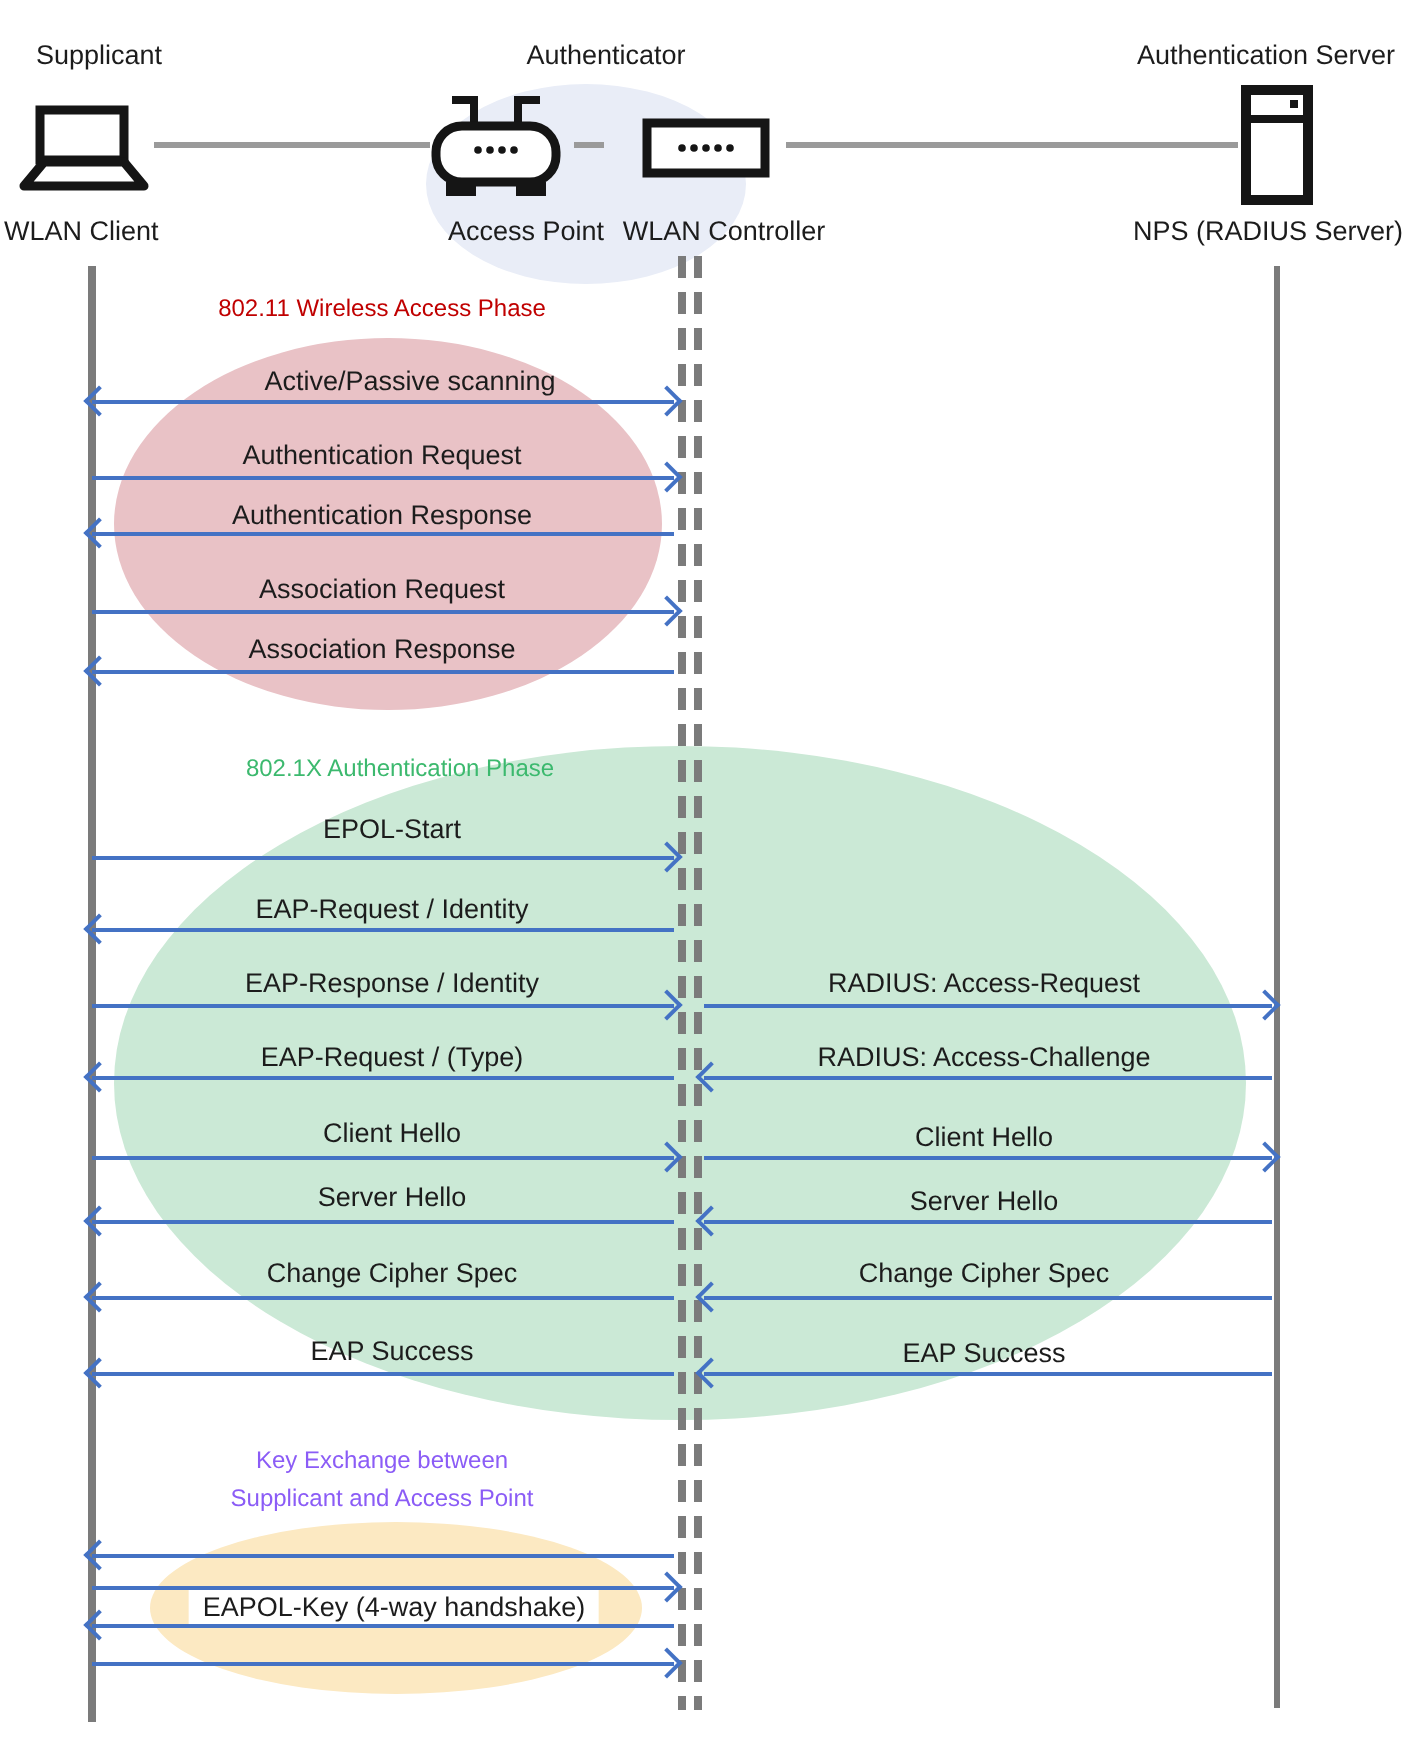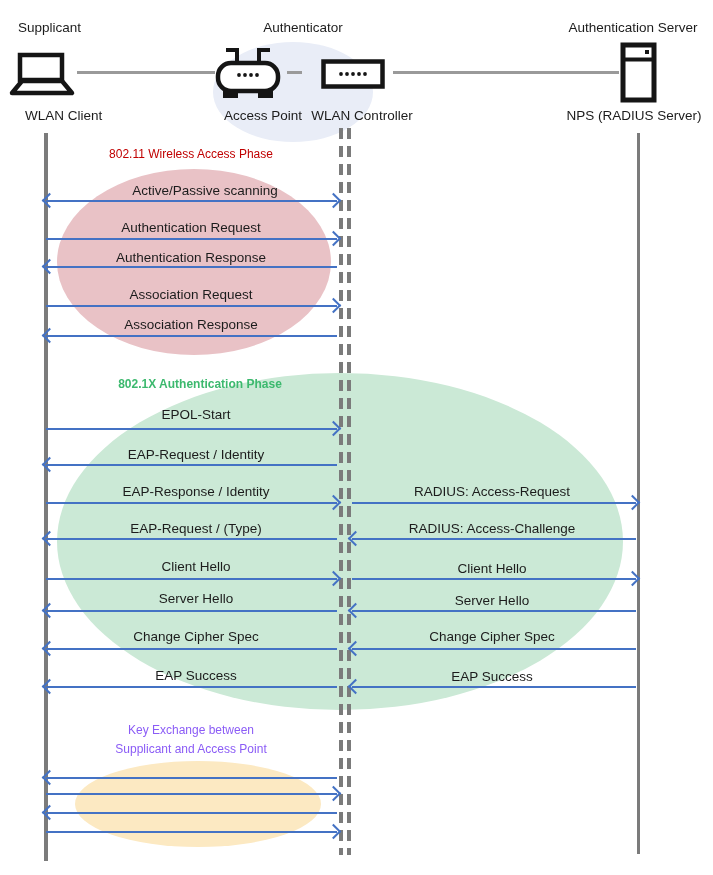--- a/index.html
+++ b/index.html
@@ -68,21 +68,21 @@
     <circle cx="38" cy="15" r="1.9" fill="#151515"></circle>
     <circle cx="44" cy="15" r="1.9" fill="#151515"></circle>
   </svg>
 
   <svg class="icon" style="left:620px; top:42px;" width="38" height="62" viewBox="0 0 38 62">
     <rect x="3" y="3" width="31" height="55" fill="#ffffff" stroke="#151515" stroke-width="5"></rect>
     <line x1="3" y1="17.5" x2="34" y2="17.5" stroke="#151515" stroke-width="4"></line>
     <rect x="25" y="8" width="4" height="4" fill="#151515"></rect>
   </svg>
 
-  <div class="lbl" style="left:25px; top:108px;">WLAN Client</div>
+  <div class="lbl" style="left:2px; top:108px;">WLAN Client</div>
   <div class="lbl ctr" style="left:243px; top:108px;margin-left:20px;">Access Point</div>
   <div class="lbl ctr" style="left:362px; top:108px;">WLAN Controller</div>
   <div class="lbl ctr" style="left:634px; top:108px;">NPS (RADIUS Server)</div>
 
   <div class="ellipse" style="left:57px; top:169px; width:274px; height:186px; background:#e9c2c6;"></div>
   <div class="ellipse" style="left:57px; top:373px; width:566px; height:337px; background:#cbe9d6;"></div>
   <div class="ellipse" style="left:75px; top:761px; width:246px; height:86px; background:#fce9c2;"></div>
 
   <div class="lifeline" style="left:44px; top:133px; height:728px;"></div>
   <div class="dashline" style="left:338.5px; top:128px; height:727px;"></div>
@@ -110,21 +110,21 @@
   <div class="msg" style="left:191px; top:287px;">Association Request</div>
   <div class="arrow" style="left:46px; top:305px; width:291px;">
       <span class="hd r"></span>
     </div>
 
   <div class="msg" style="left:191px; top:317px;">Association Response</div>
   <div class="arrow" style="left:46px; top:335px; width:291px;">
       <span class="hd l"></span>
     </div>
 
-  <div class="ph-title p2-title" style="left:200px; top:377px;font-weight:bold;">802.1X Authentication Phase</div>
+  <div class="ph-title p2-title" style="left:200px; top:377px;">802.1X Authentication Phase</div>
 
   <div class="msg" style="left:196px; top:407px;">EPOL-Start</div>
   <div class="arrow" style="left:46px; top:428px; width:291px;">
       <span class="hd r"></span>
     </div>
 
   <div class="msg" style="left:196px; top:447px;">EAP-Request / Identity</div>
   <div class="arrow" style="left:46px; top:464px; width:291px;">
       <span class="hd l"></span>
     </div>
@@ -194,20 +194,21 @@
     <div>Supplicant and Access Point</div>
   </div>
 
   <div class="arrow" style="left:46px; top:777px; width:291px;">
       <span class="hd l"></span>
     </div>
   <div class="arrow" style="left:46px; top:793px; width:291px;">
       <span class="hd r"></span>
     </div>
 
+  <div class="msg boxed" style="left:197px; top:795px;">EAPOL-Key (4-way handshake)</div>
   <div class="arrow" style="left:46px; top:812px; width:291px;">
       <span class="hd l"></span>
     </div>
 
   <div class="arrow" style="left:46px; top:831px; width:291px;">
       <span class="hd r"></span>
     </div>
 
 </div>
 

